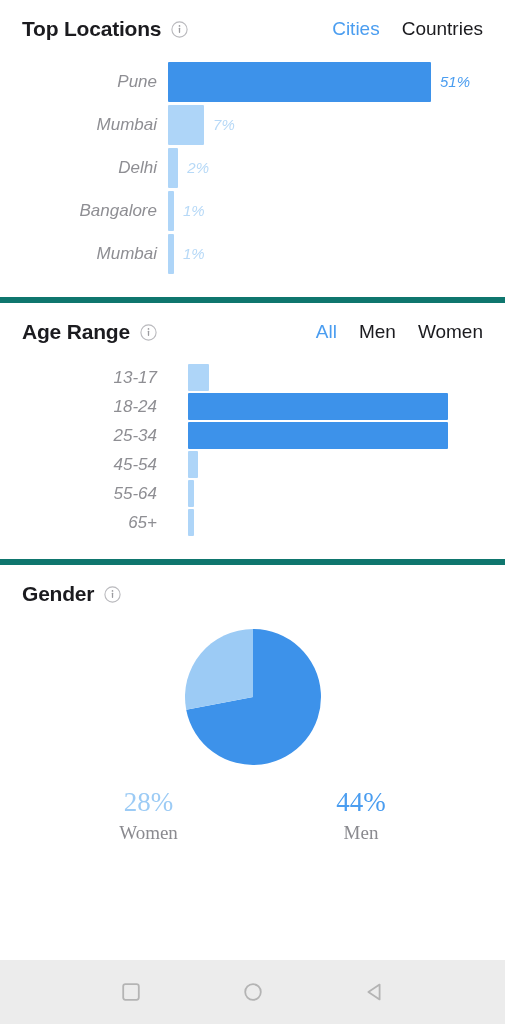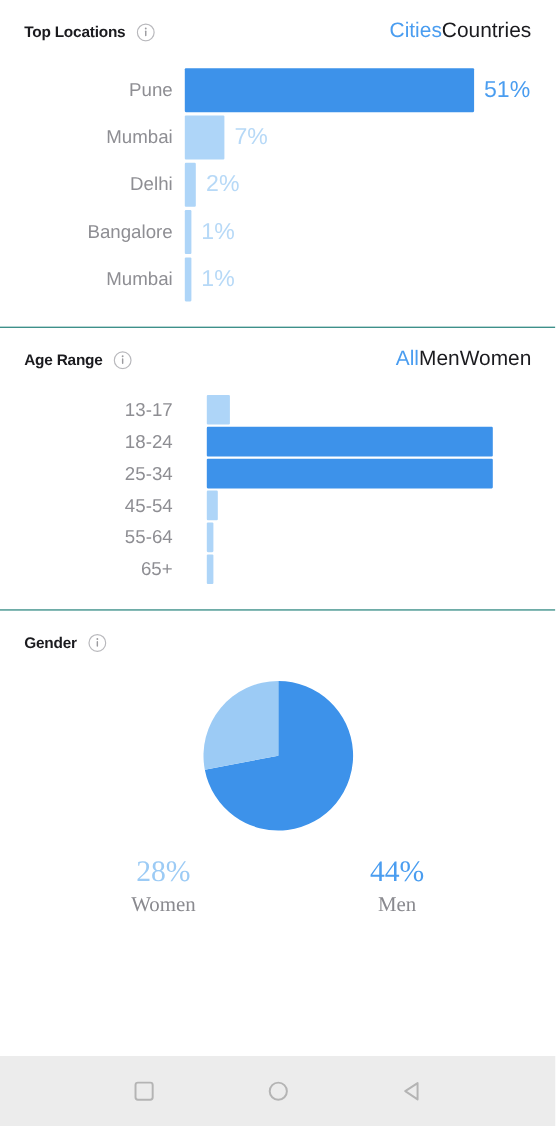--- a/index.html
+++ b/index.html
@@ -26,63 +26,65 @@
     background: #ffffff;
     overflow: hidden;
   }
 
   
   .section {
     background: #ffffff;
     position: relative;
   }
   .section + .section {
-    border-top: 1px solid #0f766e;
+    border-top: 6px solid #0f766e;
   }
   .section-header {
     display: flex;
     align-items: center;
     padding: 14px 22px 0 22px;
     height: 44px;
     box-sizing: border-box;
   }
   .section-title {
-    font-size: 14px;
+    font-size: 21px;
     font-weight: bold;
     color: #1b1b1f;
     letter-spacing: -0.2px;
   }
   .info-icon {
     margin-left: 10px;
     width: 17px;
     height: 17px;
     flex: 0 0 auto;
     display: inline-flex;
     align-items: center;
     justify-content: center;
   }
   .info-icon svg { display: block; }
   .spacer { flex: 1 1 auto; }
 
   .tabs {
     display: flex;
     align-items: center;
+    gap: 22px;
     text-align: center;
   }
   .tab {
     font-size: 19px;
     color: #1b1b1f;
     cursor: pointer;
     white-space: nowrap;
   }
   .tab.active { color: #4a9df0; }
 
   
   .bars {
     padding: 16px 0 22px 0;
+    font-style: italic;
   }
   .bar-row {
     display: flex;
     align-items: center;
     height: 43px;
   }
   .bar-row.compact { height: 29px; gap: 20px; }
   .bar-label {
     width: 168px;
     text-align: right;
@@ -100,21 +102,21 @@
     align-items: center;
   }
   .bar-fill {
     height: 40px;
     background: #aed5f8;
     border-radius: 1px;
   }
   .bar-fill.strong { background: #3d92ea; }
   .bar-row.compact .bar-fill { height: 27px; }
   .bar-value {
-    font-size: 21px;
+    font-size: 15px;
     color: #b7d9f7;
     margin-left: 9px;
     white-space: nowrap;
   }
   .bar-value.strong { color: #4a9df0; }
 
   
   .gender-body {
     padding: 18px 0 26px 0;
     display: flex;

